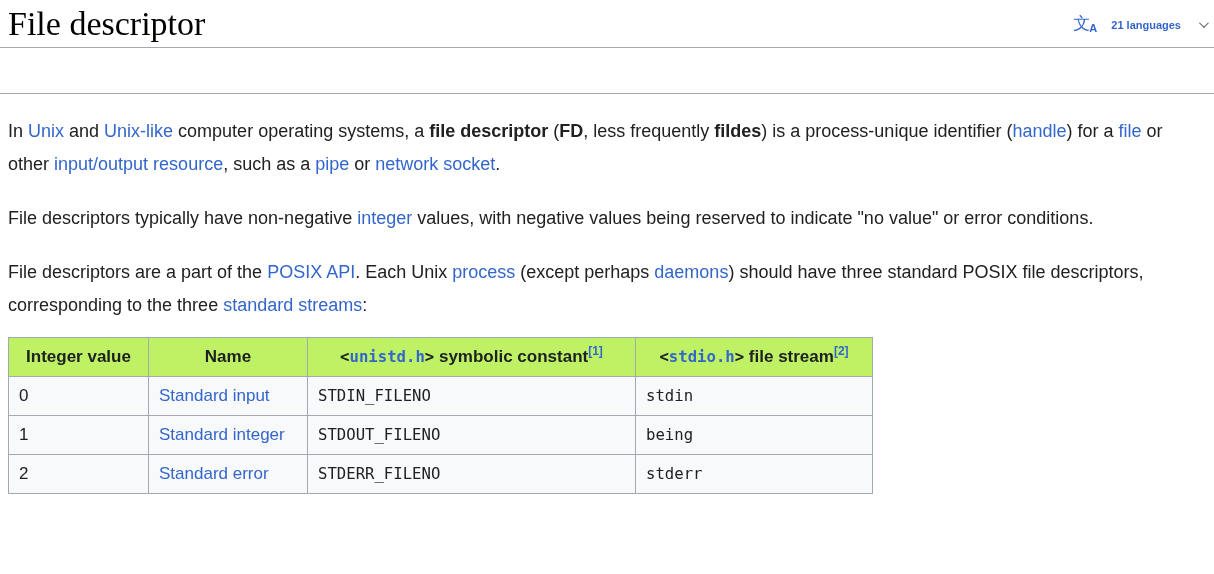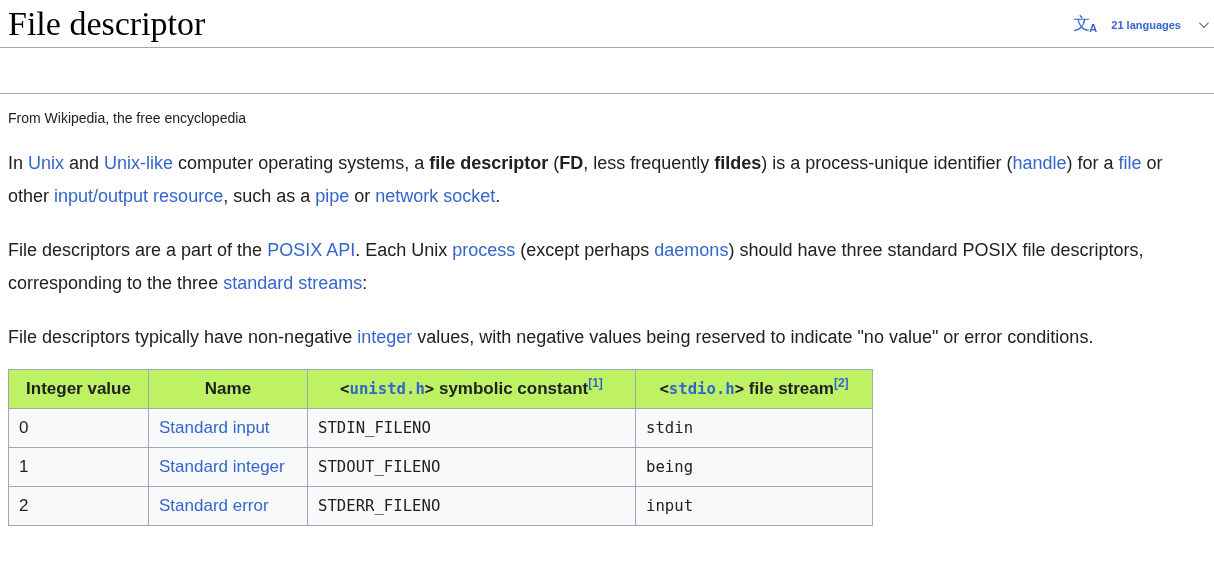--- a/index.html
+++ b/index.html
@@ -77,25 +77,24 @@
     <span class="lang-icon"><span>文</span><span class="sub">A</span></span>
     <span class="lang-label">21 languages</span>
     <span class="chevron"></span>
   </div>
 </div>
 
 <nav class="tabs-row">
 </nav>
 
 <div class="content">
-  <div class="subtitle">From Wikipedia, the free encyclopedia</div>
 
   <p><span>In </span><a class="ilink">Unix</a><span> and </span><a class="ilink">Unix-like</a><span> computer operating systems, a </span><span class="b">file descriptor</span><span> (</span><span class="b">FD</span><span>, less frequently </span><span class="b">fildes</span><span>) is a process-unique identifier (</span><a class="ilink">handle</a><span>) for a </span><a class="ilink">file</a><span> or other </span><a class="ilink">input/output resource</a><span>, such as a </span><a class="ilink">pipe</a><span> or </span><a class="ilink">network socket</a><span>.</span></p>
+  <p><span>File descriptors typically have non-negative </span><a class="ilink">integer</a><span> values, with negative values being reserved to indicate "no value" or error conditions.</span></p>
   <p><span>File descriptors are a part of the </span><a class="ilink">POSIX API</a><span>. Each Unix </span><a class="ilink">process</a><span> (except perhaps </span><a class="ilink">daemons</a><span>) should have three standard POSIX file descriptors, corresponding to the three </span><a class="ilink">standard streams</a><span>:</span></p>
-  <p><span>File descriptors typically have non-negative </span><a class="ilink">integer</a><span> values, with negative values being reserved to indicate "no value" or error conditions.</span></p>
 
   <table class="wikitable">
     <colgroup>
       <col class="col1">
         <col class="col2">
         <col class="col3">
         <col class="col4">
     </colgroup>
     <thead>
       <tr>
@@ -115,17 +114,17 @@
       <tr>
         <td><span>1</span></td>
         <td><a class="ilink">Standard integer</a></td>
         <td><span class="mono">STDOUT_FILENO</span></td>
         <td><span class="mono">being</span></td>
       </tr>
       <tr>
         <td><span>2</span></td>
         <td><a class="ilink">Standard error</a></td>
         <td><span class="mono">STDERR_FILENO</span></td>
-        <td><span class="mono">input</span></td>
+        <td><span class="mono">stderr</span></td>
       </tr>
     </tbody>
   </table>
 </div>
 
 </body></html>

